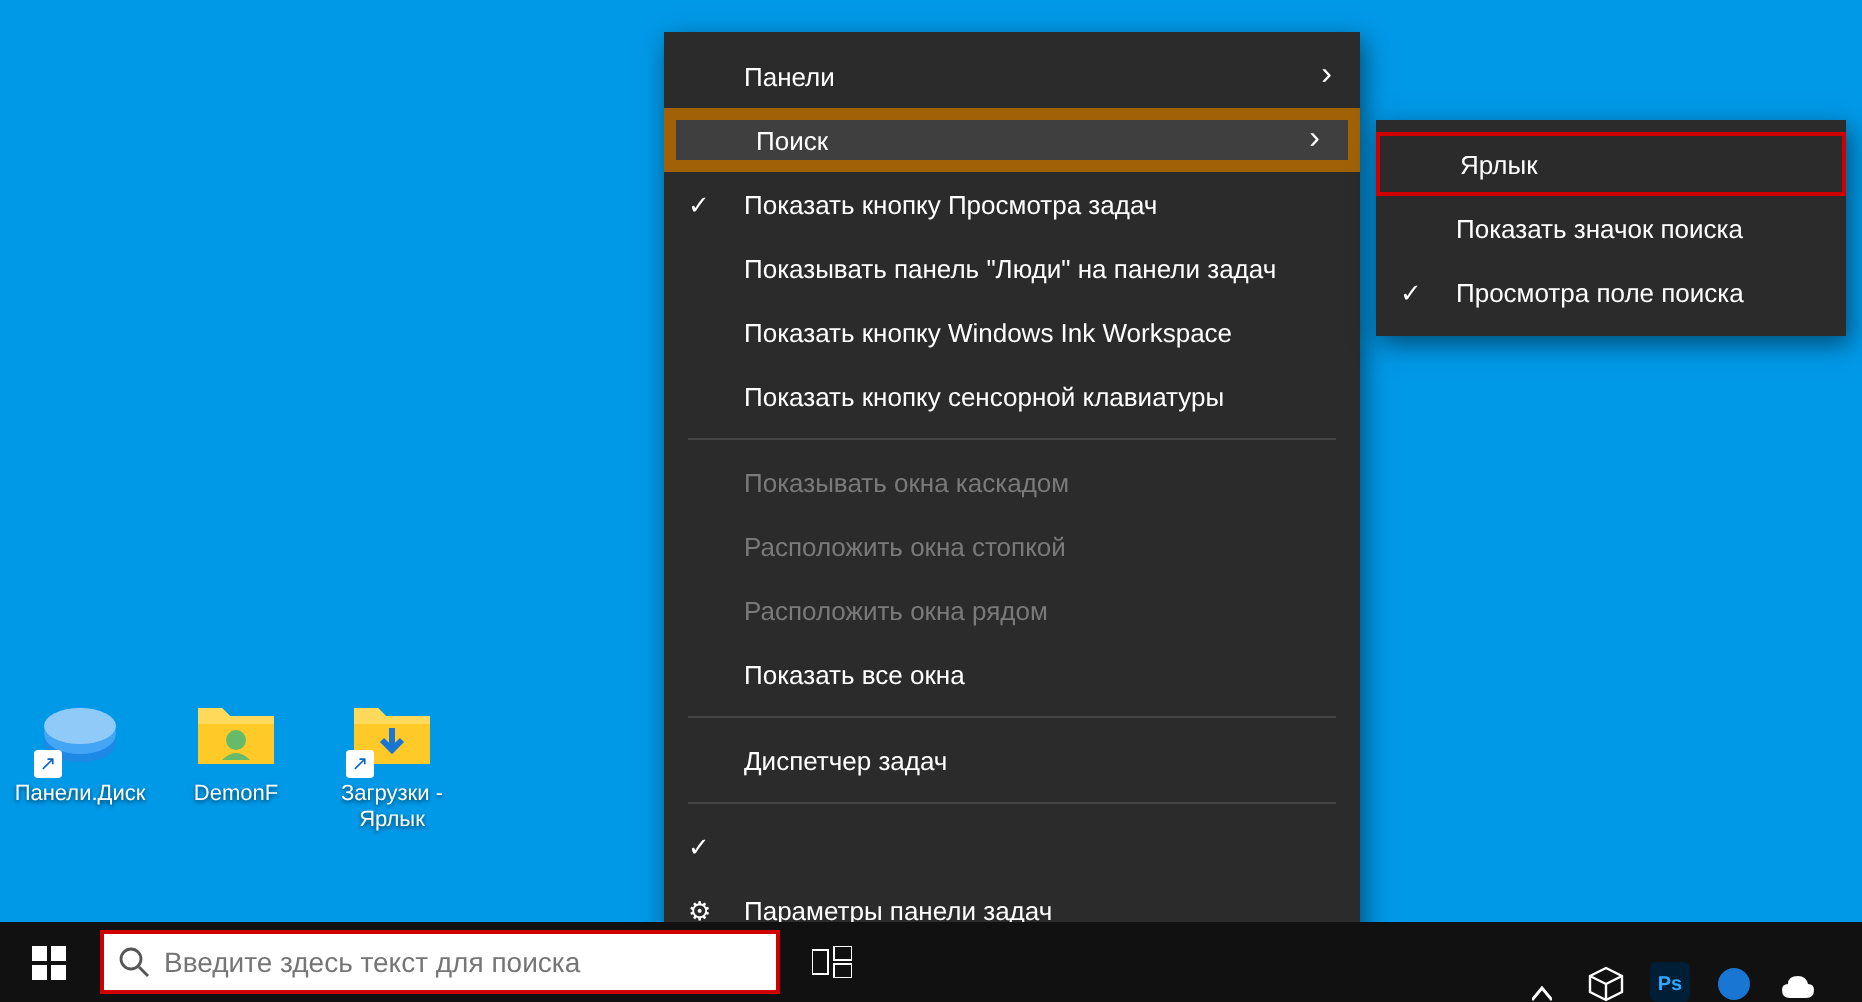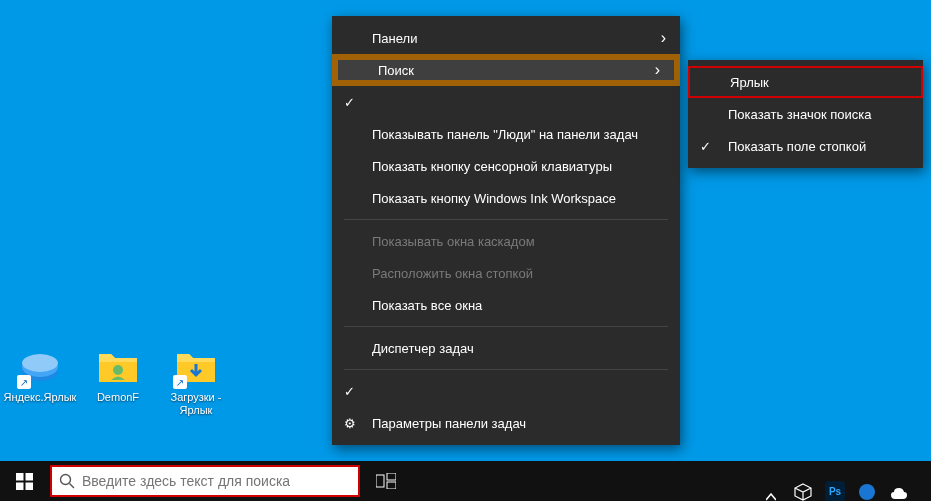--- a/index.html
+++ b/index.html
@@ -9,21 +9,21 @@
   
   .desktop-icons { position: absolute; left: 10px; top: 345px; display: flex; gap: 18px; }
   .desktop-icon { width: 60px; display: flex; flex-direction: column; align-items: center; cursor: pointer; }
   .desktop-icon .icon-box { width: 42px; height: 42px; display: flex; align-items: center; justify-content: center; position: relative; }
   .desktop-icon .label { color: #fff; font-size: 11px; text-align: center; margin-top: 4px; text-shadow: 0 1px 2px rgba(0,0,0,.6); line-height: 1.2; }
   .shortcut-arrow { position: absolute; bottom: -2px; left: -2px; width: 14px; height: 14px; background: #fff; border-radius: 2px; display:flex; align-items:center; justify-content:center; font-size:10px; color:#0066cc; }
 
   
   .taskbar { position: absolute; bottom: 0; left: 0; right: 0; height: 40px; background: #111; display: flex; align-items: center; }
   .start-btn { width: 48px; height: 40px; display:flex; align-items:center; justify-content:center; cursor:pointer; }
-  .search-box { height: 32px; width: 310px; background: #fff; border: 2px solid #d10000; display:flex; align-items:center; margin-left: 2px; }
+  .search-box { height: 32px; width: 340px; background: #fff; border: 2px solid #d10000; display:flex; align-items:center; margin-left: 2px; }
   .search-box .search-icon { width: 30px; display:flex; align-items:center; justify-content:center; color:#555; }
   .search-box input { border:none; outline:none; height:100%; flex:1; font-size:14px; color:#888; background:transparent; }
   .taskbar-items { margin-left: 4px; display:flex; height:100%; }
   .taskbar-item { width: 44px; height: 40px; display:flex; align-items:center; justify-content:center; cursor:pointer; }
   .taskbar-right { margin-left:auto; display:flex; height:100%; align-items:center; }
   .tray-icon { width: 32px; height: 40px; display:flex; align-items:flex-end; justify-content:center; color:#fff; cursor:pointer; }
 
   
   .context-menu { position:absolute; background:#2b2b2b; color:#fff; font-size:13px; box-shadow: 2px 4px 12px rgba(0,0,0,.5); padding: 6px 0; }
   .menu-main { left: 332px; top: 16px; width: 348px; }
@@ -46,21 +46,21 @@
 <div class="desktop-icons">
   <div class="desktop-icon">
     <div class="icon-box">
       <svg width="42" height="38" viewBox="0 0 42 38">
           <ellipse cx="21" cy="24" rx="18" ry="10" fill="#1e88e5"></ellipse>
           <ellipse cx="21" cy="20" rx="18" ry="10" fill="#42a5f5"></ellipse>
           <ellipse cx="21" cy="16" rx="18" ry="9" fill="#90caf9"></ellipse>
         </svg>
       <div class="shortcut-arrow">↗</div>
     </div>
-    <div class="label">Яндекс.Ярлык</div>
+    <div class="label">Панели.Диск</div>
   </div>
   <div class="desktop-icon">
     <div class="icon-box">
       <svg width="42" height="36" viewBox="0 0 42 36">
           <path d="M2 6 L14 6 L18 10 L40 10 L40 34 L2 34 Z" fill="#ffca28"></path>
           <path d="M2 6 L14 6 L18 10 L40 10 L40 14 L2 14 Z" fill="#ffd95a"></path>
           <circle cx="21" cy="22" r="5" fill="#66bb6a"></circle>
           <path d="M14 32 Q21 25 28 32 Z" fill="#66bb6a"></path>
         </svg>
     </div>
@@ -83,37 +83,41 @@
   <div class="menu-item enabled">
     <span>Панели</span>
     <span class="arrow">›</span>
   </div>
   <div class="menu-item enabled highlighted">
     <span>Поиск</span>
     <span class="arrow">›</span>
   </div>
   <div class="menu-item enabled">
     <span class="check">✓</span>
+    <span>Показать кнопку Просмотра задач</span>
   </div>
   <div class="menu-item enabled">
     <span>Показывать панель "Люди" на панели задач</span>
   </div>
   <div class="menu-item enabled">
+    <span>Показать кнопку Windows Ink Workspace</span>
+  </div>
+  <div class="menu-item enabled">
     <span>Показать кнопку сенсорной клавиатуры</span>
-  </div>
-  <div class="menu-item enabled">
-    <span>Показать кнопку Windows Ink Workspace</span>
   </div>
   <div class="menu-sep"></div>
   <div class="menu-item disabled">
     <span>Показывать окна каскадом</span>
   </div>
   <div class="menu-item disabled">
     <span>Расположить окна стопкой</span>
   </div>
+  <div class="menu-item disabled">
+    <span>Расположить окна рядом</span>
+  </div>
   <div class="menu-item enabled">
     <span>Показать все окна</span>
   </div>
   <div class="menu-sep"></div>
   <div class="menu-item enabled">
     <span>Диспетчер задач</span>
   </div>
   <div class="menu-sep"></div>
   <div class="menu-item enabled">
     <span class="check">✓</span>
@@ -126,21 +130,21 @@
 
 <div class="context-menu menu-sub">
   <div class="menu-item enabled sub-highlighted">
     <span>Ярлык</span>
   </div>
   <div class="menu-item enabled">
     <span>Показать значок поиска</span>
   </div>
   <div class="menu-item enabled">
     <span class="check">✓</span>
-    <span>Показать поле стопкой</span>
+    <span>Просмотра поле поиска</span>
   </div>
 </div>
 
 <div class="taskbar">
   <div class="start-btn">
     <svg width="17" height="17" viewBox="0 0 17 17">
       <rect x="0" y="0" width="7.5" height="7.5" fill="#fff"></rect>
         <rect x="9.5" y="0" width="7.5" height="7.5" fill="#fff"></rect>
       <rect x="0" y="9.5" width="7.5" height="7.5" fill="#fff"></rect>
         <rect x="9.5" y="9.5" width="7.5" height="7.5" fill="#fff"></rect>

